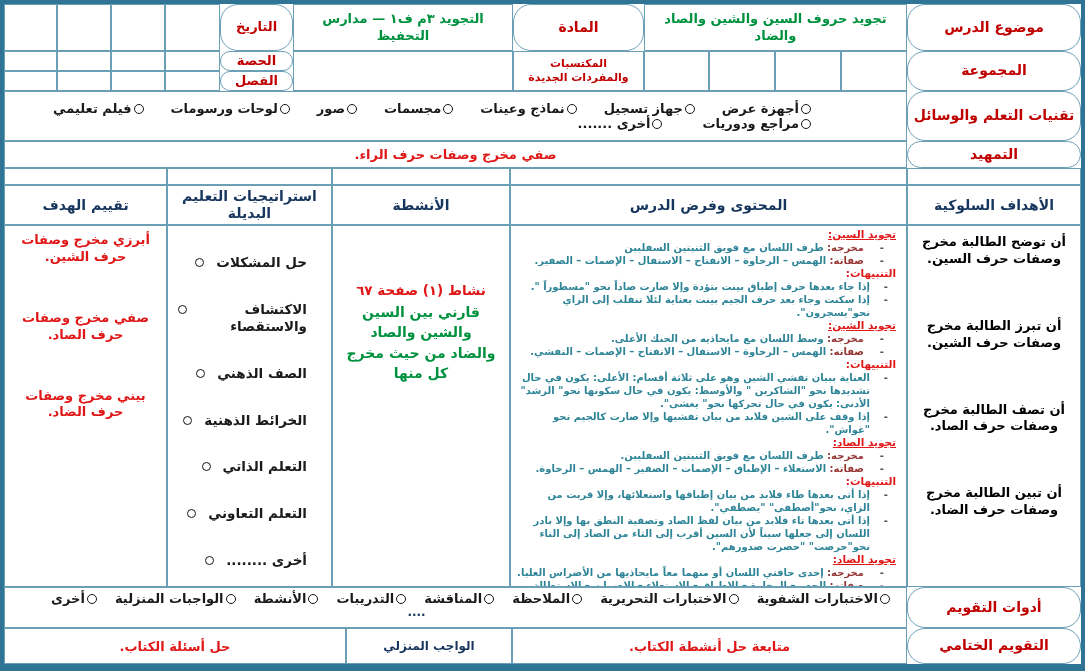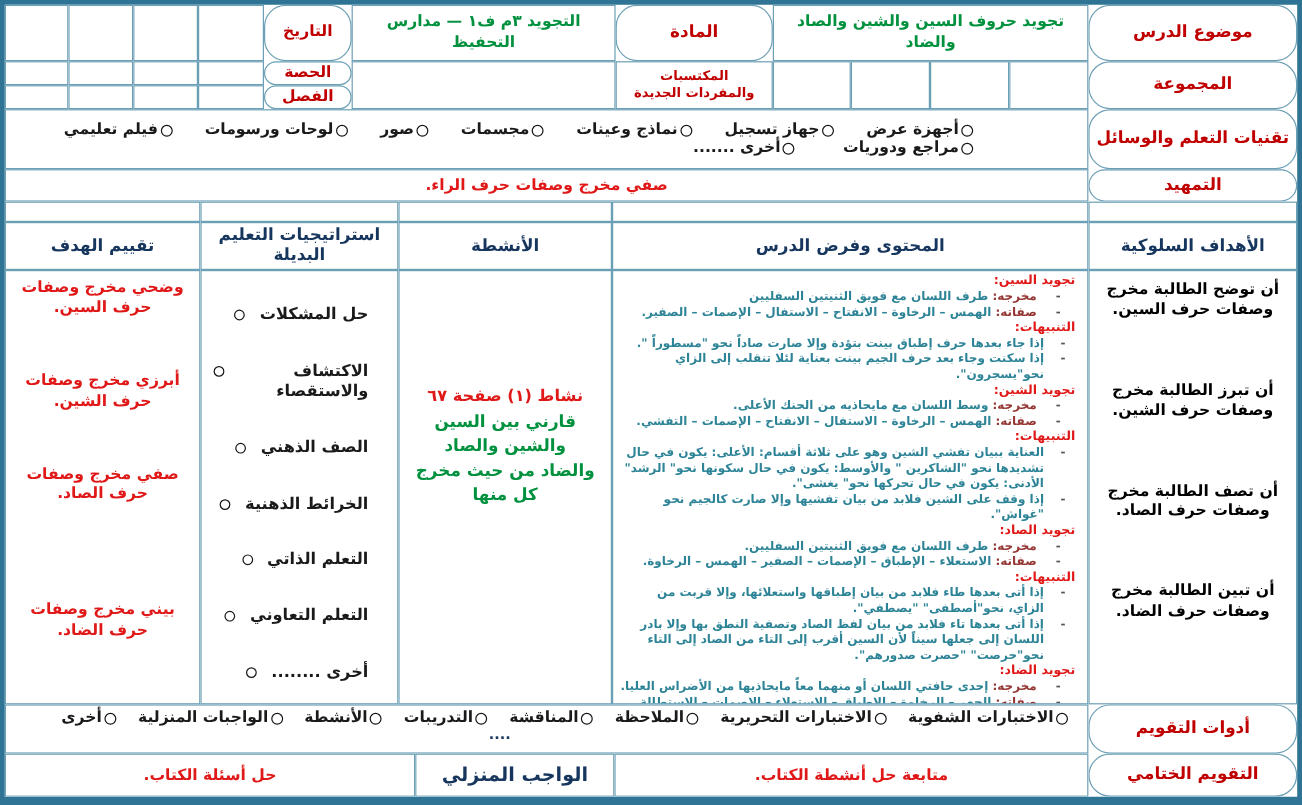--- a/index.html
+++ b/index.html
@@ -57,38 +57,38 @@
   .body-cell{align-items:stretch;justify-content:flex-start;flex-direction:column;}
   .obj-cell{padding-top:8px;align-items:center;}
   .obj-item{color:#000;font-size:13px;text-align:center;line-height:1.3;margin-bottom:50px;padding:0 6px;}
   .ge-cell{padding-top:6px;align-items:center;}
   .ge-item{color:var(--bred);font-size:13px;text-align:center;line-height:1.3;margin-bottom:44px;padding:0 6px;}
   .ge-item:nth-child(4){margin-top:36px;}
   .strat-cell{padding:28px 24px 0 4px;gap:30px;align-items:flex-start;}
   .strat-item{display:flex;align-items:flex-start;gap:12px;color:var(--ink);font-size:13.5px;line-height:1.25;text-align:right;}
   .strat-item .scirc{width:9px;height:9px;border:1.3px solid #161616;border-radius:50%;flex:0 0 auto;margin-top:4px;order:2;}
   .strat-item .stxt{order:1;max-width:108px;}
-  .act-cell{padding-top:96px;align-items:center;}
+  .act-cell{padding-top:56px;align-items:center;}
   .act-title{color:var(--bred);font-size:13.5px;text-align:center;margin-bottom:4px;}
   .act-body{color:var(--green);font-size:14px;text-align:center;line-height:1.45;max-width:150px;}
 
   
   .content-cell{padding:2px 6px 2px 4px;font-size:10px;line-height:13px;display:block;overflow:hidden;}
-  .sec-heading{color:var(--bred);font-size:10.5px;padding-right:4px;}
+  .sec-heading{color:var(--bred);font-size:10.5px;padding-right:4px;text-decoration:underline;}
   .tanbih{color:var(--bred);font-size:10.5px;padding-right:4px;}
   .attr-line{position:relative;padding-right:36px;color:var(--teal);}
   .attr-line::before{content:"-";position:absolute;right:16px;top:0;color:#555;}
   .attr-label{color:var(--maroon);}
   .note{position:relative;padding-right:30px;color:var(--teal);}
   .note::before{content:"-";position:absolute;right:12px;top:0;color:#555;}
 
   
   .acq{color:var(--red);font-size:11px;text-align:center;line-height:1.3;padding:0 12px;}
   .small-label{font-size:13px;}
-  .final .navyh{font-size:16px;}
+  .final .navyh{font-size:12px;}
 </style>
 </head>
 <body>
 
 <div class="sheet">
 
   <div class="grid top">
 
     <div class="c rlabel" style="grid-row:1;grid-column:1">موضوع الدرس</div>
     <div class="c greenv" style="grid-row:1;grid-column:2 / span 4">تجويد حروف السين والشين والصاد والضاد</div>
@@ -256,21 +256,20 @@
           <span class="stxt">التعلم التعاوني</span>
           <span class="scirc"></span>
         </div>
       <div class="strat-item">
           <span class="stxt">أخرى ........</span>
           <span class="scirc"></span>
         </div>
     </div>
 
     <div class="c body-cell ge-cell" style="grid-row:2;grid-column:5">
-      <div class="ge-item">وضحي مخرج وصفات حرف السين.</div>
       <div class="ge-item">أبرزي مخرج وصفات حرف الشين.</div>
       <div class="ge-item">صفي مخرج وصفات حرف الصاد.</div>
       <div class="ge-item">بيني مخرج وصفات حرف الضاد.</div>
     </div>
   </div>
 
   <div class="frow tools-row">
     <div class="c rlabel lab">أدوات التقويم</div>
     <div class="c cont tools-cont">
       <div class="optline tools-line">

